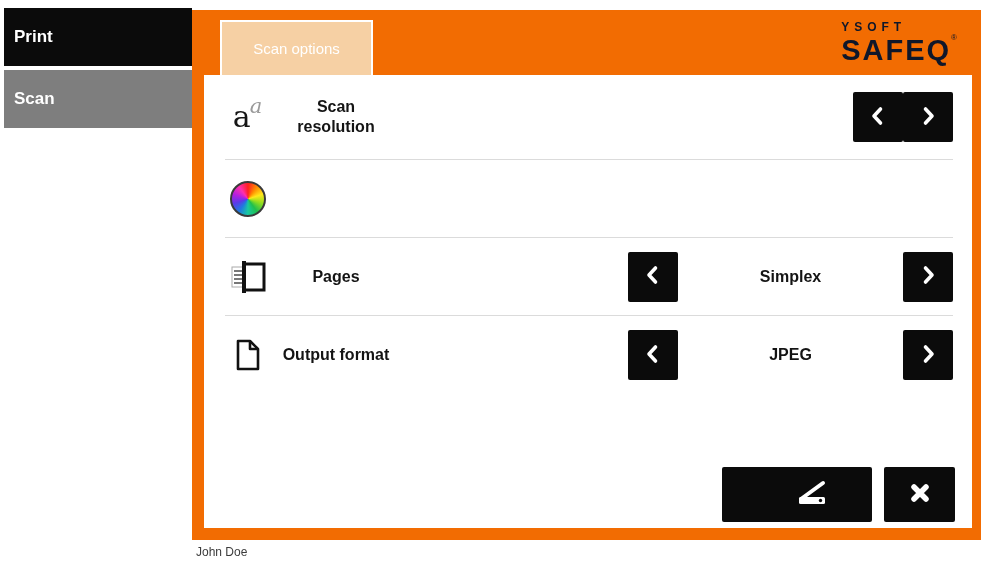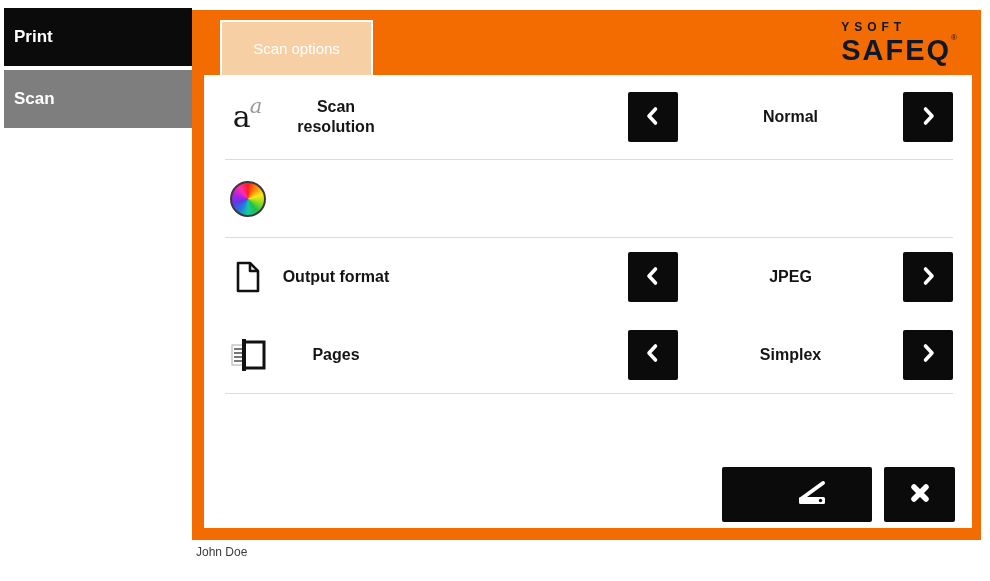--- a/index.html
+++ b/index.html
@@ -101,61 +101,33 @@
       </div>
       <div class="row-label">Scan resolution</div>
       <div class="controls">
         <button class="arrow-btn">
           <span>
             <svg width="24" height="24" viewBox="0 0 24 24">
                 <path d="M14.5 5 L8 12 L14.5 19" stroke="#fff" stroke-width="3.6" fill="none" stroke-linecap="round" stroke-linejoin="round"></path>
               </svg>
           </span>
         </button>
-        <div class="row-value">Normal</div>
         <button class="arrow-btn">
           <span>
             <svg width="24" height="24" viewBox="0 0 24 24">
                 <path d="M9.5 5 L16 12 L9.5 19" stroke="#fff" stroke-width="3.6" fill="none" stroke-linecap="round" stroke-linejoin="round"></path>
               </svg>
           </span>
         </button>
       </div>
     </div>
 
     <div class="row bordered">
       <div class="icon-box">
         <div class="color-wheel"></div>
-      </div>
-    </div>
-
-    <div class="row">
-      <div class="icon-box">
-        <svg width="26" height="32" viewBox="0 0 26 32">
-          <path d="M3 2 H15 L23 10 V30 H3 Z" fill="#fff" stroke="#111" stroke-width="2.6" stroke-linejoin="round"></path>
-          <path d="M15 2 V10 H23" fill="none" stroke="#111" stroke-width="2.6" stroke-linejoin="round"></path>
-        </svg>
-      </div>
-      <div class="row-label">Output format</div>
-      <div class="controls">
-        <button class="arrow-btn">
-          <span>
-            <svg width="24" height="24" viewBox="0 0 24 24">
-                <path d="M14.5 5 L8 12 L14.5 19" stroke="#fff" stroke-width="3.6" fill="none" stroke-linecap="round" stroke-linejoin="round"></path>
-              </svg>
-          </span>
-        </button>
-        <div class="row-value">JPEG</div>
-        <button class="arrow-btn">
-          <span>
-            <svg width="24" height="24" viewBox="0 0 24 24">
-                <path d="M9.5 5 L16 12 L9.5 19" stroke="#fff" stroke-width="3.6" fill="none" stroke-linecap="round" stroke-linejoin="round"></path>
-              </svg>
-          </span>
-        </button>
       </div>
     </div>
 
     <div class="row bordered">
       <div class="icon-box">
         <svg width="38" height="34" viewBox="0 0 38 34">
           <rect x="15" y="4" width="20" height="26" fill="#fff" stroke="#111" stroke-width="3"></rect>
           <rect x="3" y="7" width="12" height="20" fill="#fff" stroke="#aaa" stroke-width="1"></rect>
           <line x1="5" y1="11" x2="14" y2="11" stroke="#777" stroke-width="2"></line>
           <line x1="5" y1="15" x2="14" y2="15" stroke="#777" stroke-width="2"></line>
@@ -167,20 +139,47 @@
       <div class="row-label">Pages</div>
       <div class="controls">
         <button class="arrow-btn">
           <span>
             <svg width="24" height="24" viewBox="0 0 24 24">
                 <path d="M14.5 5 L8 12 L14.5 19" stroke="#fff" stroke-width="3.6" fill="none" stroke-linecap="round" stroke-linejoin="round"></path>
               </svg>
           </span>
         </button>
         <div class="row-value">Simplex</div>
+        <button class="arrow-btn">
+          <span>
+            <svg width="24" height="24" viewBox="0 0 24 24">
+                <path d="M9.5 5 L16 12 L9.5 19" stroke="#fff" stroke-width="3.6" fill="none" stroke-linecap="round" stroke-linejoin="round"></path>
+              </svg>
+          </span>
+        </button>
+      </div>
+    </div>
+
+    <div class="row">
+      <div class="icon-box">
+        <svg width="26" height="32" viewBox="0 0 26 32">
+          <path d="M3 2 H15 L23 10 V30 H3 Z" fill="#fff" stroke="#111" stroke-width="2.6" stroke-linejoin="round"></path>
+          <path d="M15 2 V10 H23" fill="none" stroke="#111" stroke-width="2.6" stroke-linejoin="round"></path>
+        </svg>
+      </div>
+      <div class="row-label">Output format</div>
+      <div class="controls">
+        <button class="arrow-btn">
+          <span>
+            <svg width="24" height="24" viewBox="0 0 24 24">
+                <path d="M14.5 5 L8 12 L14.5 19" stroke="#fff" stroke-width="3.6" fill="none" stroke-linecap="round" stroke-linejoin="round"></path>
+              </svg>
+          </span>
+        </button>
+        <div class="row-value">JPEG</div>
         <button class="arrow-btn">
           <span>
             <svg width="24" height="24" viewBox="0 0 24 24">
                 <path d="M9.5 5 L16 12 L9.5 19" stroke="#fff" stroke-width="3.6" fill="none" stroke-linecap="round" stroke-linejoin="round"></path>
               </svg>
           </span>
         </button>
       </div>
     </div>
 

